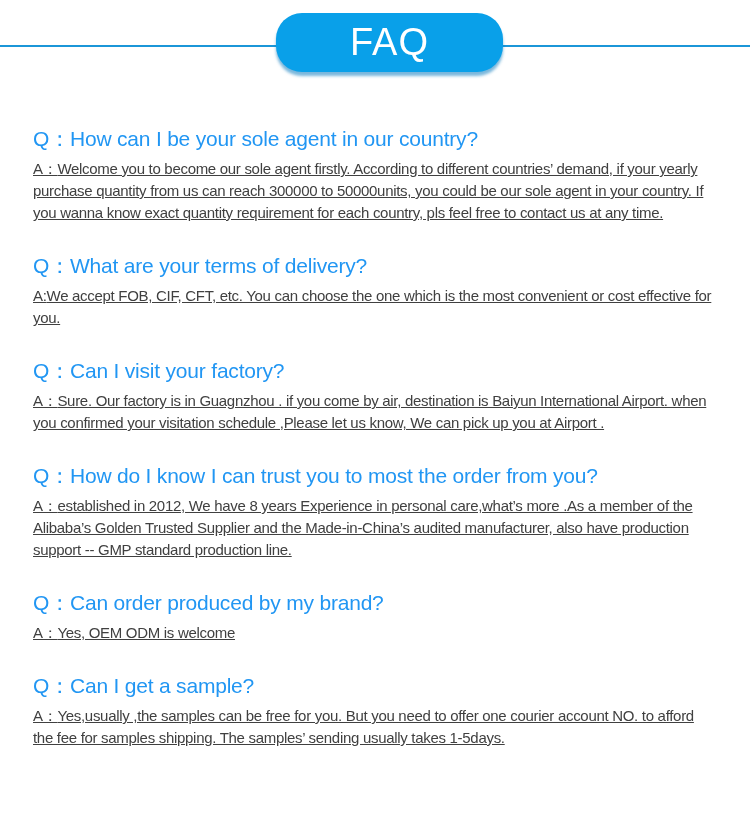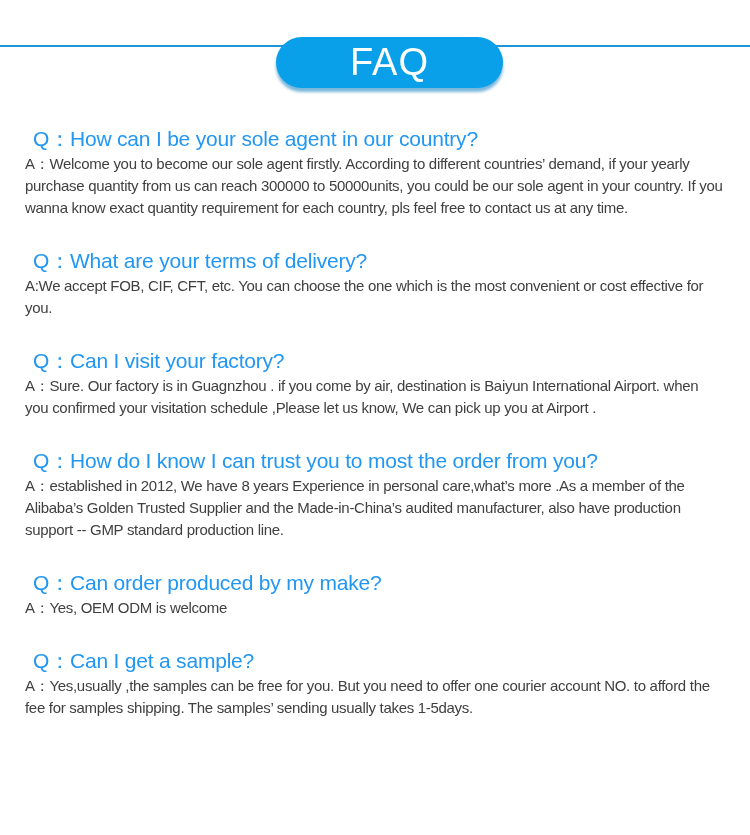--- a/index.html
+++ b/index.html
@@ -30,23 +30,23 @@
     position: absolute;
     left: 0;
     right: 0;
     top: 45px;
     height: 2px;
     background: var(--accent-line);
   }
   .pill {
     position: absolute;
     left: 276px;
-    top: 37px;
+    top: 13px;
     width: 227px;
-    height: 51px;
+    height: 59px;
     border-radius: 26px;
     background: var(--banner-bg);
     box-shadow: 0 4px 3px rgba(12, 124, 192, 0.55);
     display: flex;
     align-items: center;
     justify-content: center;
   }
   .pill-text {
     color: var(--banner-text-color);
     font-size: 38px;
@@ -66,21 +66,22 @@
     font-size: 21px;
     line-height: 22px;
     letter-spacing: -0.2px;
     margin: 0 0 3px 8px;
   }
   .a {
     color: var(--answer-color);
     font-size: 15px;
     line-height: 22px;
     letter-spacing: -0.3px;
-    margin: 0;
+    margin: 8px;
+    text-decoration: underline;
   }
 </style>
 </head>
 <body>
 
 <div class="page">
   <header class="header">
     <div class="rule"></div>
     <div class="pill">
       <span class="pill-text">FAQ</span>
@@ -106,21 +107,21 @@
 
     <section class="qa">
       <p class="q"><span>Q：</span><span>How do I know I can trust you to most the order from you?</span></p>
       <p class="a"><span>A：</span><span>established in 2012, We have 8 years Experience in personal care,what’s more .As a member of the Alibaba’s Golden Trusted Supplier and the Made-in-China’s audited manufacturer, also have production support -- GMP standard production line.</span></p>
     </section>
 
     <section class="qa">
     </section>
 
     <section class="qa">
-      <p class="q"><span>Q：</span><span>Can order produced by my make?</span></p>
+      <p class="q"><span>Q：</span><span>Can order produced by my brand?</span></p>
       <p class="a"><span>A：</span><span>Yes, OEM ODM is welcome</span></p>
     </section>
 
     <section class="qa">
       <p class="q"><span>Q：</span><span>Can I get a sample?</span></p>
       <p class="a"><span>A：</span><span>Yes,usually ,the samples can be free for you. But you need to offer one courier account NO. to afford the fee for samples shipping. The samples’ sending usually takes 1-5days.</span></p>
     </section>
 
   </main>
 </div>

